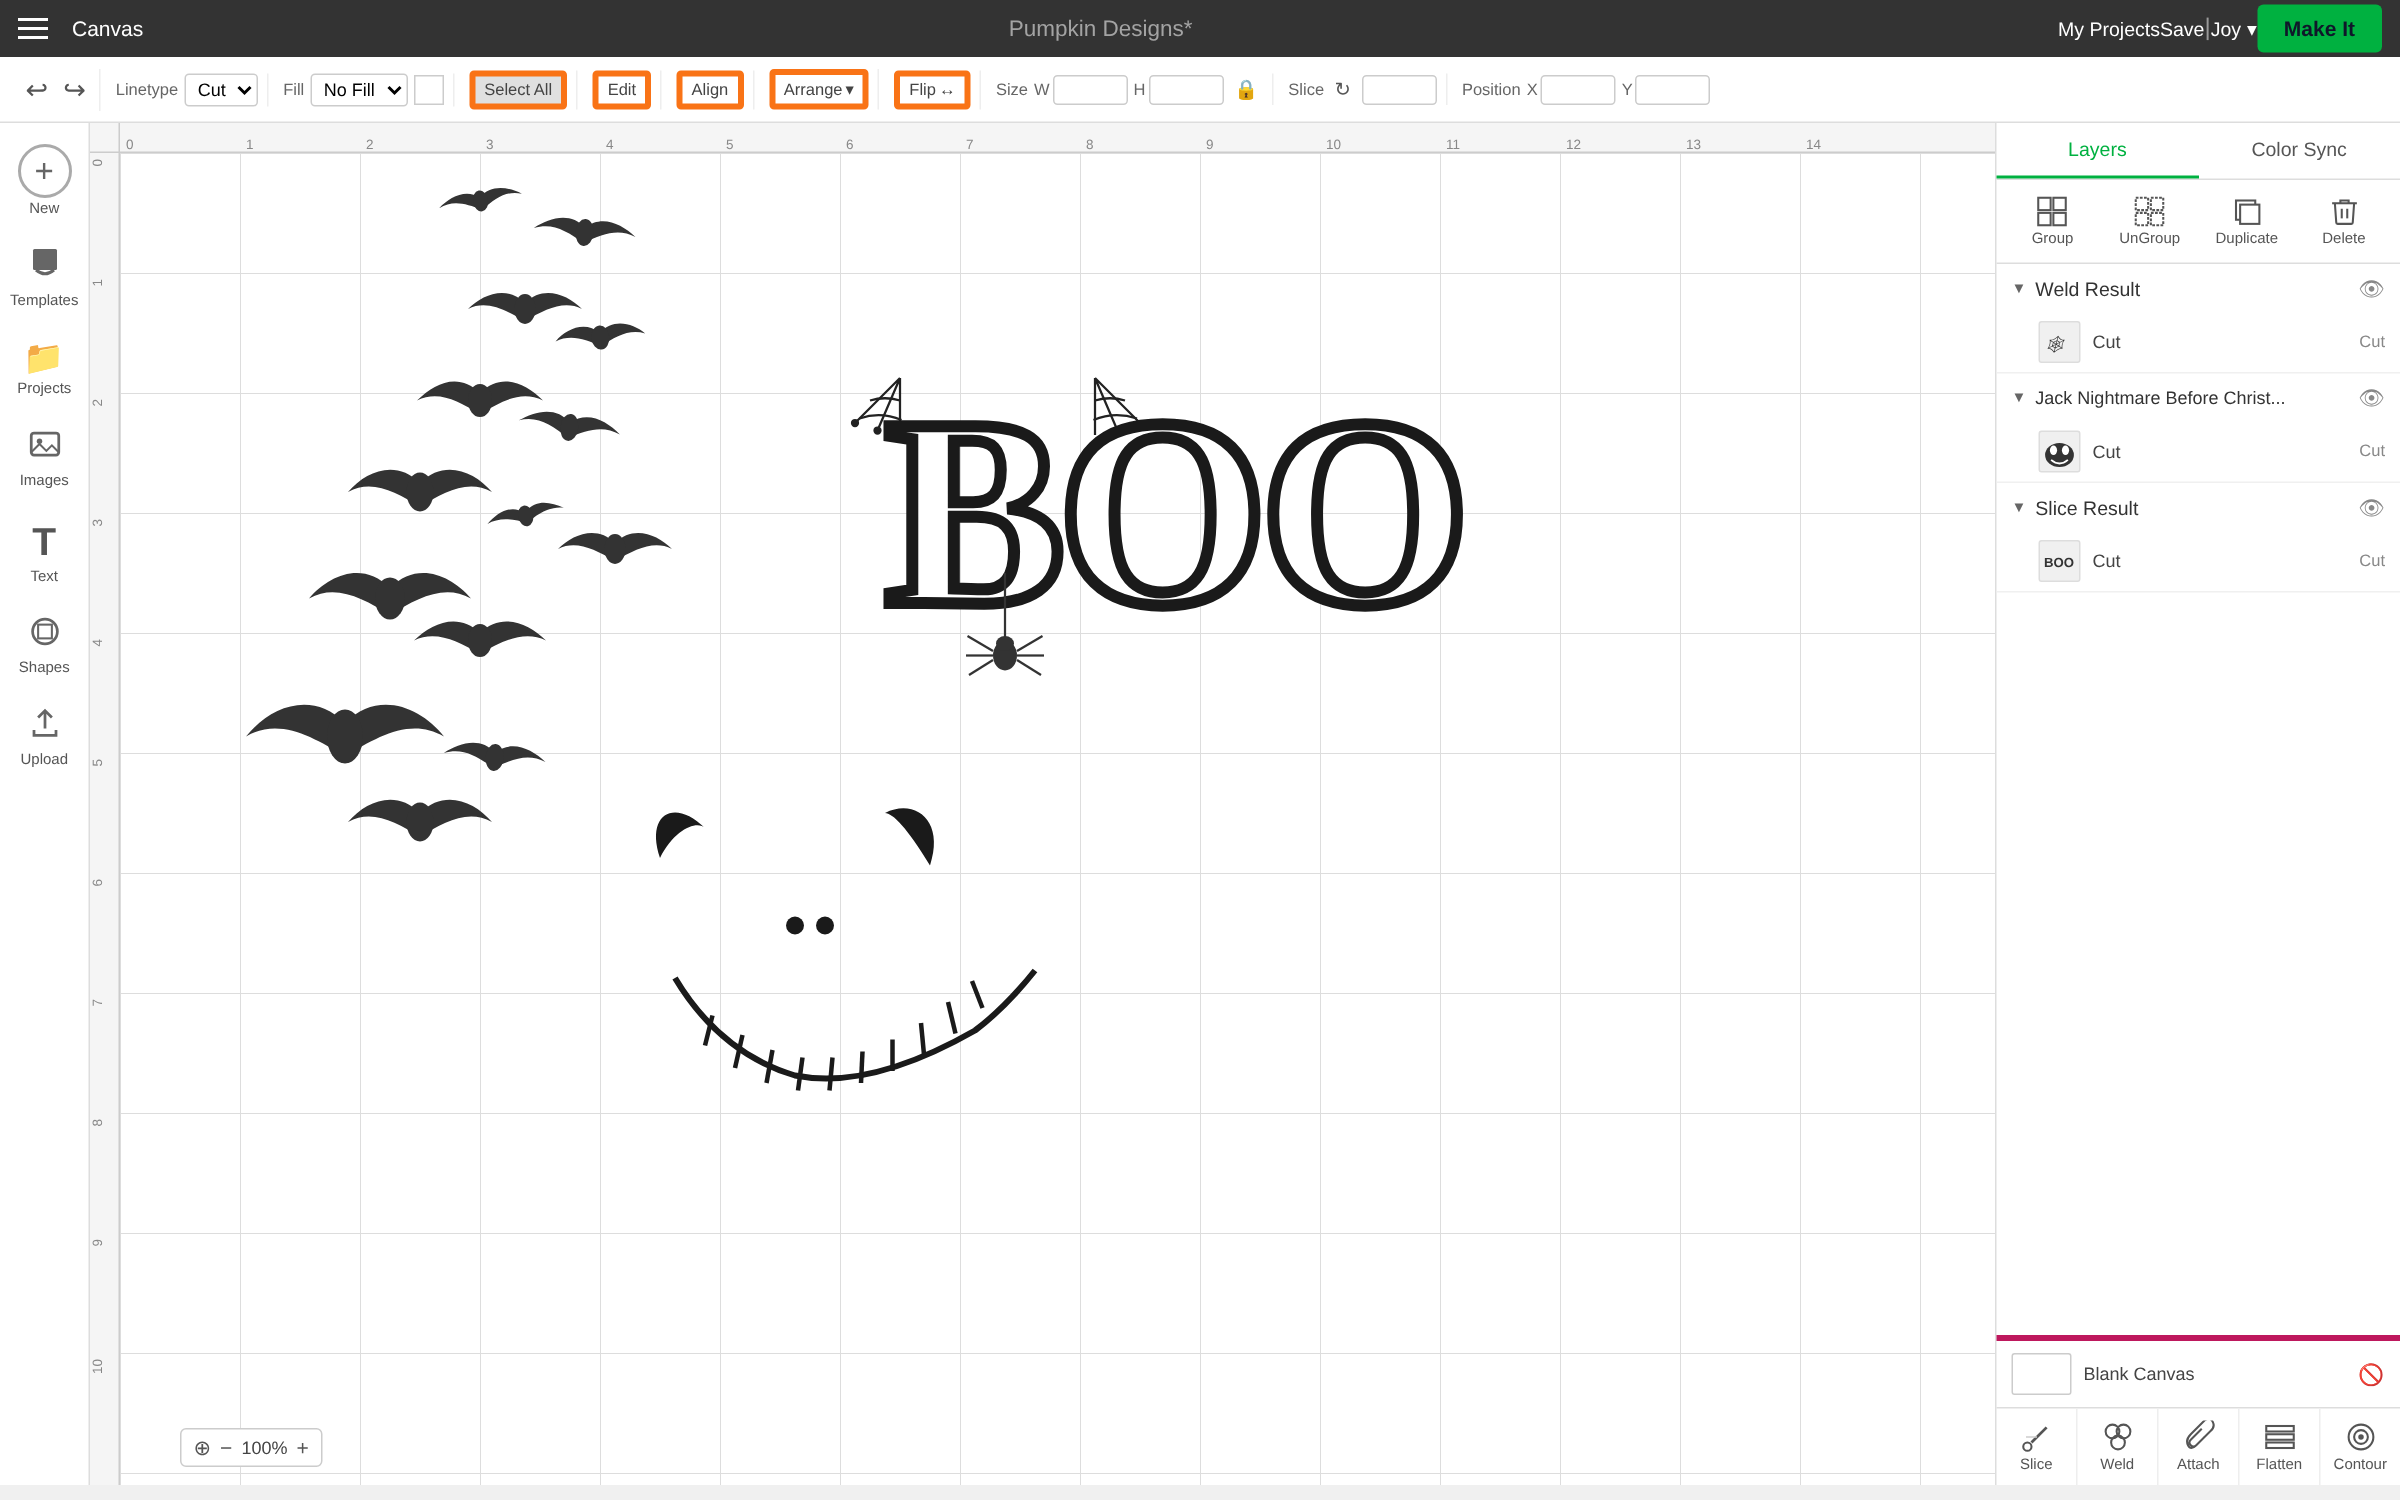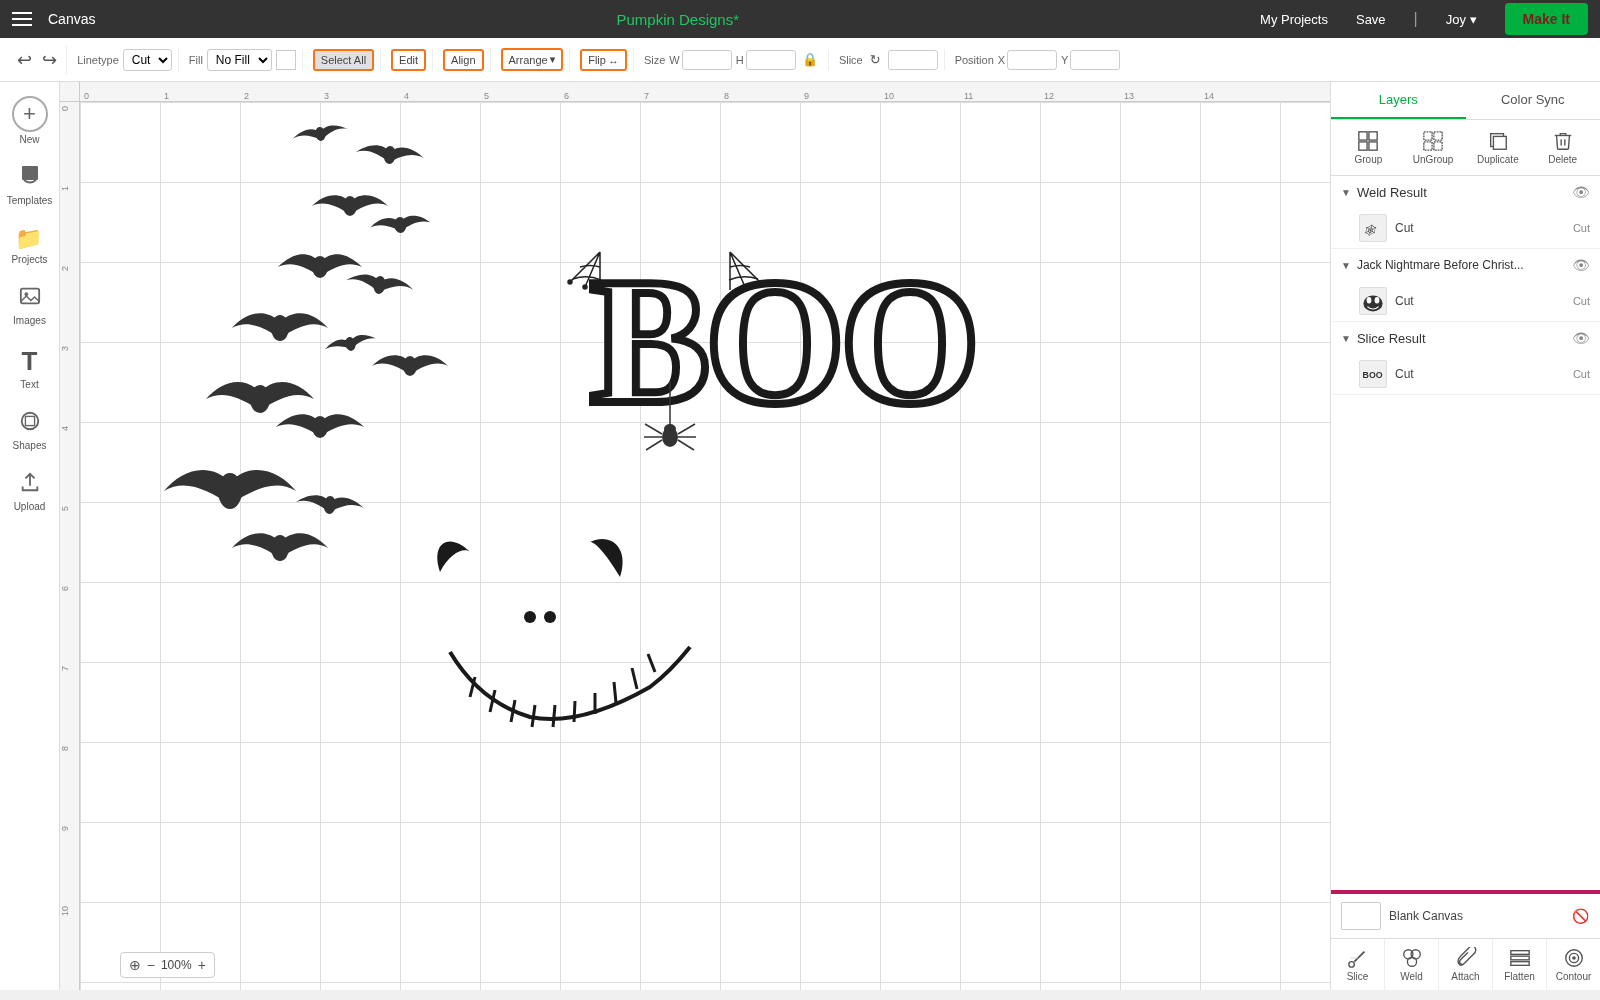--- a/index.html
+++ b/index.html
@@ -5,37 +5,37 @@
     * { box-sizing: border-box; margin: 0; padding: 0; }
     body { font-family: -apple-system, BlinkMacSystemFont, 'Segoe UI', sans-serif; background: #f0f0f0; overflow: hidden; width: 1600px; height: 1000px; }
 
     
     #navbar {
       display: flex; align-items: center; background: #333; color: white; height: 38px; padding: 0 12px; gap: 16px;
     }
     #navbar .hamburger { display: flex; flex-direction: column; gap: 4px; cursor: pointer; }
     #navbar .hamburger span { display: block; width: 20px; height: 2px; background: white; }
     #navbar .app-title { color: white; font-size: 14px; font-weight: 500; }
-    #navbar .project-title { flex: 1; text-align: center; font-size: 15px; color: #22c55e; }
-    #navbar .nav-right { display: flex; align-items: center; gap: 28px; }
+    #navbar .project-title { flex: 1; text-align: center; font-size: 15px; color: #a3a3a3; }
+    #navbar .nav-right { display: flex; align-items: center; gap: 0; }
     #navbar .my-projects-btn { color: white; font-size: 13px; background: none; border: none; cursor: pointer; }
     #navbar .save-btn { color: white; font-size: 13px; background: none; border: none; cursor: pointer; }
     #navbar .divider { color: #999; }
     #navbar .user-btn { display: flex; align-items: center; gap: 4px; color: white; font-size: 13px; background: none; border: none; cursor: pointer; }
-    #navbar .make-it-btn { background: #00b140; color: #7f1d1d; border: none; padding: 8px 18px; border-radius: 4px; font-size: 14px; font-weight: 600; cursor: pointer; }
+    #navbar .make-it-btn { background: #00b140; color: #0f172a; border: none; padding: 8px 18px; border-radius: 4px; font-size: 14px; font-weight: 600; cursor: pointer; }
 
     
     #toolbar {
       display: flex; align-items: center; background: white; height: 44px; padding: 0 8px; gap: 4px; border-bottom: 1px solid #ddd;
     }
     .toolbar-section { display: flex; align-items: center; gap: 4px; padding: 0 6px; border-right: 1px solid #eee; }
     .toolbar-section:last-child { border-right: none; }
     .toolbar-label { font-size: 11px; color: #666; }
     .toolbar-select { font-size: 12px; border: 1px solid #ccc; border-radius: 3px; padding: 2px 4px; background: white; cursor: pointer; }
-    .toolbar-btn { font-size: 11px; background: none; border: 2px solid #f97316; border-radius: 3px; padding: 3px 6px; cursor: pointer; color: #444; display: flex; align-items: center; gap: 2px; }
+    .toolbar-btn { font-size: 11px; background: none; border: 4px solid #f97316; border-radius: 3px; padding: 3px 6px; cursor: pointer; color: #444; display: flex; align-items: center; gap: 2px; }
     .toolbar-btn.active { background: #e0e0e0; }
     .toolbar-icon-btn { background: none; border: none; cursor: pointer; padding: 3px; font-size: 16px; color: #555; }
     .undo-btn, .redo-btn { font-size: 18px; }
     .toolbar-input { width: 50px; font-size: 12px; border: 1px solid #ccc; border-radius: 3px; padding: 2px 4px; }
     .toolbar-field { display: flex; align-items: center; gap: 2px; }
 
     
     #main { display: flex; width: 1600px; height: calc(1000px - 48px - 44px); }
 
     

